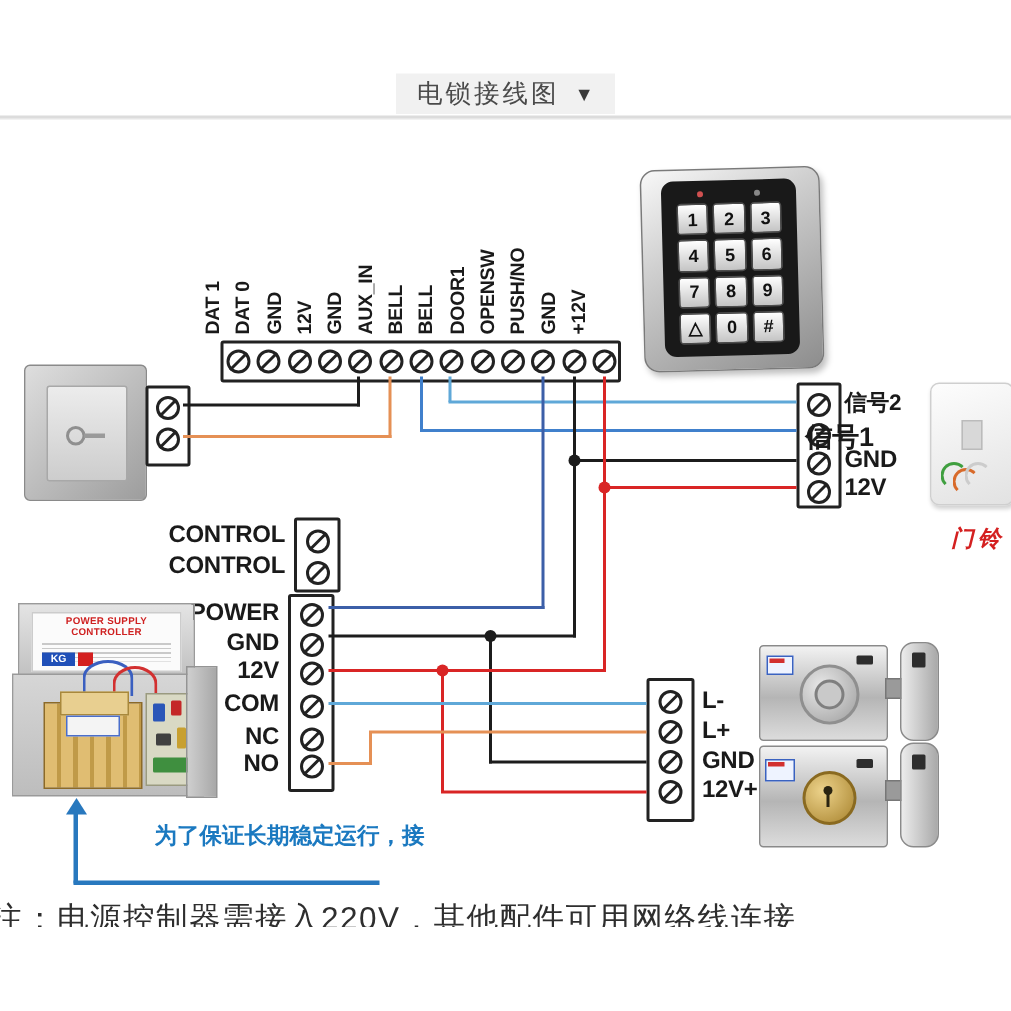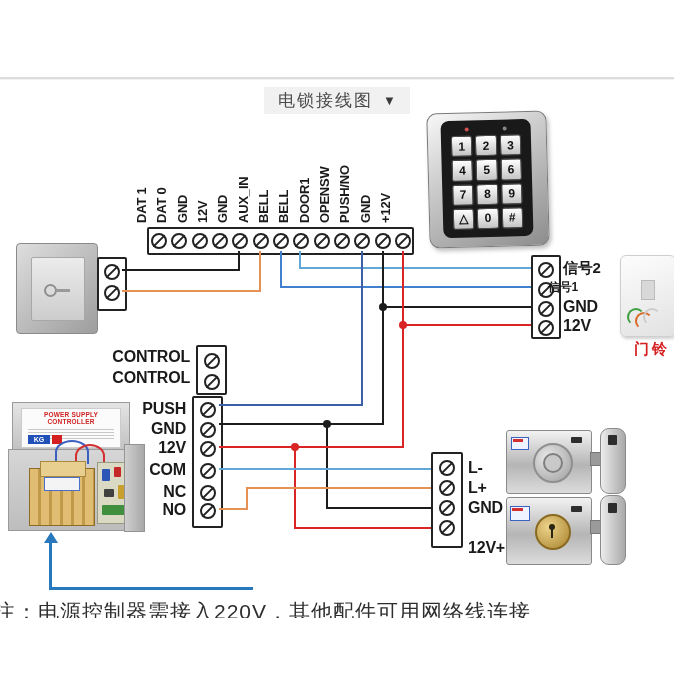--- a/index.html
+++ b/index.html
@@ -2,21 +2,21 @@
 <html><head>
 <meta charset="utf-8">
 <style>
   html,body{margin:0;padding:0;background:#fff;}
   #page{position:relative;width:674px;height:674px;background:#ffffff;overflow:hidden;
         font-family:"Liberation Sans",sans-serif;color:#1a1a1a;}
 
   
   .tab{position:absolute;left:264px;top:49px;width:146px;height:27px;background:#f1f1f1;
        display:flex;align-items:center;justify-content:center;gap:10px;
-       font-size:17px;color:#4a4a4a;letter-spacing:2px;margin-top:38px;}
+       font-size:17px;color:#4a4a4a;letter-spacing:2px;}
   .tab .caret{font-size:13px;color:#3a3a3a;letter-spacing:0;}
   .rule{position:absolute;left:0;top:77px;width:674px;height:2px;background:#dcdcdc;border-bottom:1px solid #f2f2f2;}
 
   
   .notice{position:absolute;left:44px;top:89px;width:600px;font-size:15px;color:#cf1f1f;}
 
   
   .block{position:absolute;border:2px solid #222;background:#fff;border-radius:2px;}
   .screw{position:absolute;width:12px;height:12px;border:2px solid #222;border-radius:50%;background:#fff;}
   .screw::after{content:"";position:absolute;left:-2px;top:5px;width:16px;height:2px;background:#222;transform:rotate(-45deg);}
@@ -175,21 +175,21 @@
     <div class="screw" style="left:5px;top:26px;"></div>
   </div>
 
   <div class="hlabel rlabel" style="left:100px;top:348px;">CONTROL</div>
   <div class="hlabel rlabel" style="left:100px;top:369px;">CONTROL</div>
   <div class="block" style="left:196px;top:345px;width:27px;height:46px;">
     <div class="screw" style="left:6px;top:6px;"></div>
     <div class="screw" style="left:6px;top:27px;"></div>
   </div>
 
-  <div class="hlabel rlabel" style="left:96px;top:400px;">PUSH</div>
+  <div class="hlabel rlabel" style="left:96px;top:400px;">POWER</div>
   <div class="hlabel rlabel" style="left:96px;top:420px;">GND</div>
   <div class="hlabel rlabel" style="left:96px;top:439px;">12V</div>
   <div class="hlabel rlabel" style="left:96px;top:461px;">COM</div>
   <div class="hlabel rlabel" style="left:96px;top:483px;">NC</div>
   <div class="hlabel rlabel" style="left:96px;top:501px;">NO</div>
   <div class="block" style="left:192px;top:396px;width:27px;height:128px;">
     <div class="screw" style="left:6px;top:4px;"></div>
     <div class="screw" style="left:6px;top:24px;"></div>
     <div class="screw" style="left:6px;top:43px;"></div>
     <div class="screw" style="left:6px;top:65px;"></div>
@@ -221,42 +221,42 @@
     <div class="psu-flange"></div>
   </div>
 
   <div class="block" style="left:531px;top:255px;width:26px;height:80px;">
     <div class="screw" style="left:5px;top:5px;"></div>
     <div class="screw" style="left:5px;top:25px;"></div>
     <div class="screw" style="left:5px;top:44px;"></div>
     <div class="screw" style="left:5px;top:63px;"></div>
   </div>
   <div class="hlabel" style="left:563px;top:259px;font-size:15px;">信号2</div>
-  <div class="hlabel" style="left:548px;top:279px;font-size:12px;">信号1</div>
+  <div class="hlabel" style="left:537px;top:279px;font-size:18px;">信号1</div>
   <div class="hlabel" style="left:563px;top:298px;">GND</div>
   <div class="hlabel" style="left:563px;top:317px;">12V</div>
 
   <div class="bell-body">
     <div class="bell-slot"></div>
     <div class="bell-wire" style="left:6px;top:52px;color:#3f9f3f;"></div>
     <div class="bell-wire" style="left:14px;top:56px;color:#d86a2a;"></div>
     <div class="bell-wire" style="left:22px;top:52px;color:#cccccc;"></div>
   </div>
-  <div class="hlabel" style="left:634px;top:340px;color:#d42020;font-size:15px;letter-spacing:3px;">门铃</div>
+  <div class="hlabel" style="left:634px;top:350px;color:#d42020;font-size:15px;letter-spacing:3px;font-style:italic;">门铃</div>
 
   <div class="block" style="left:431px;top:452px;width:28px;height:92px;">
     <div class="screw" style="left:6px;top:6px;"></div>
     <div class="screw" style="left:6px;top:26px;"></div>
     <div class="screw" style="left:6px;top:46px;"></div>
     <div class="screw" style="left:6px;top:66px;"></div>
   </div>
   <div class="hlabel" style="left:468px;top:459px;">L-</div>
   <div class="hlabel" style="left:468px;top:479px;">L+</div>
   <div class="hlabel" style="left:468px;top:499px;">GND</div>
-  <div class="hlabel" style="left:468px;top:539px;">12V+</div>
+  <div class="hlabel" style="left:468px;top:518px;">12V+</div>
 
   <div class="lock-body" style="left:506px;top:430px;width:84px;height:62px;">
     <div class="lock-sticker" style="left:4px;top:6px;width:16px;height:11px;"></div>
     <div class="lock-slot" style="left:64px;top:6px;width:11px;height:6px;"></div>
     <div class="dial-outer" style="left:26px;top:12px;">
       <div class="dial-inner"></div>
     </div>
   </div>
   <div class="lock-latch" style="left:590px;top:452px;width:12px;height:12px;"></div>
   <div class="lock-strike" style="left:600px;top:428px;width:24px;height:64px;">
@@ -305,20 +305,21 @@
   <div class="wire" style="left:219px;top:508px;width:29px;height:2px;background:#e59055;"></div>
   <div class="wire" style="left:246px;top:488px;width:2px;height:22px;background:#e59055;"></div>
   <div class="wire" style="left:246px;top:487px;width:185px;height:2px;background:#e59055;"></div>
 
   <div class="dot" style="left:379px;top:303px;background:#1c1c1c;"></div>
   <div class="dot" style="left:323px;top:420px;background:#1c1c1c;"></div>
   <div class="dot" style="left:399px;top:321px;background:#d92525;"></div>
   <div class="dot" style="left:291px;top:443px;background:#d92525;"></div>
 
   <div class="anno">
+    <div>为了保证长期稳定运行，接</div>
   </div>
   <div class="arrow-head"></div>
   <div class="arrow-v"></div>
   <div class="arrow-h"></div>
 
   <div class="footer-clip">
     <div class="footer-text">注：电源控制器需接入220V，其他配件可用网络线连接</div>
   </div>
 
 </div>

